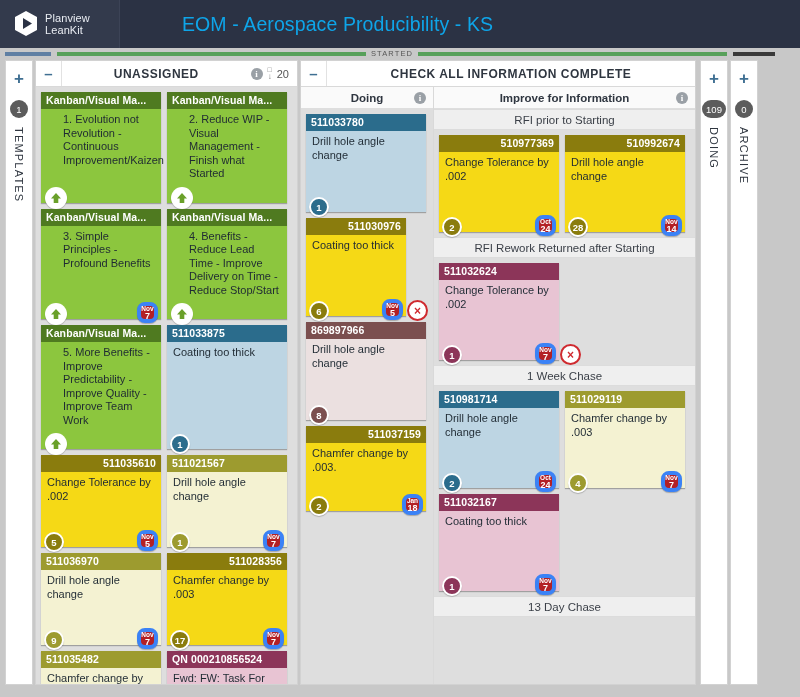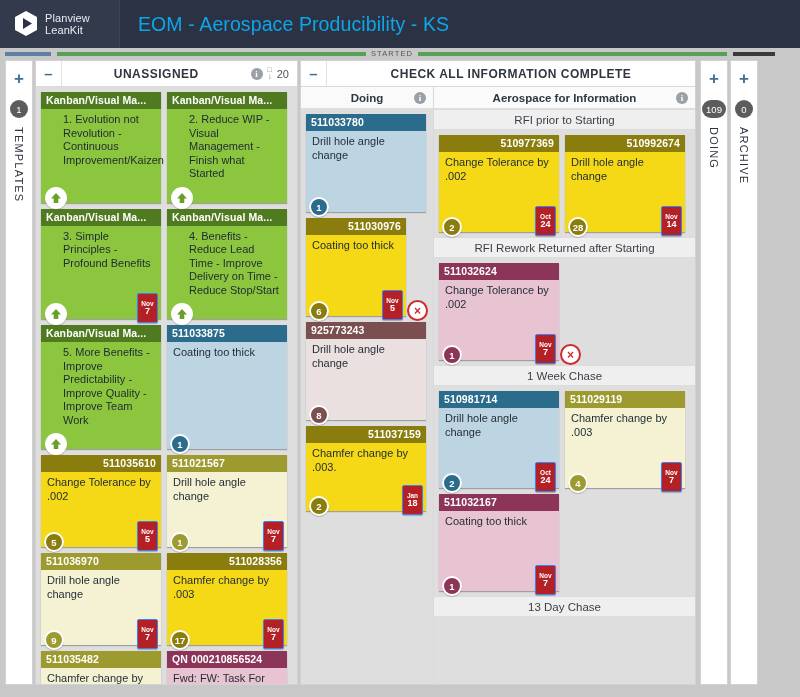--- a/index.html
+++ b/index.html
@@ -7,21 +7,21 @@
     width: 800px; height: 697px;
     font-family: "Liberation Sans", sans-serif;
     background: #c8c8c8;
     overflow: hidden;
   }
 
   
   #topbar {
     height: 48px; width: 800px;
     background: #2b3244;
-    display: flex; align-items: stretch;
+    display: flex; align-items: stretch; gap: 44px;
   }
   #logo-box {
     width: 120px; background: #333a4c;
     display: flex; align-items: center; gap: 7px;
     padding-left: 14px;
     border-right: 1px solid #3c4356;
   }
   #logo-mark {
     width: 24px; height: 26px; flex: 0 0 auto;
     position: relative;
@@ -203,25 +203,25 @@
   .badge-arrow {
     position: absolute; left: 4px; bottom: -6px;
     width: 22px; height: 22px; border-radius: 50%;
     background: #ffffff; display: flex; align-items: center;
     justify-content: center;
     box-shadow: 0 1px 1px rgba(0,0,0,.22);
   }
   .badge-arrow svg { display: block; }
   .date-chip {
     position: absolute; right: 3px; bottom: -4px;
-    width: 21px; height: 30px;
-    background: #b32025; border-radius: 2px;
+    width: 21px; height: 21px;
+    background: #b32025; border-radius: 8px;
     color: #fff; display: flex; flex-direction: column;
     align-items: center; justify-content: center;
-    border: 1px solid #3b82f6;
+    border: 4px solid #3b82f6;
     box-shadow: 0 1px 1px rgba(0,0,0,.25);
   }
   .date-chip .m { font-size: 6.5px; line-height: 7px; font-weight: 700; }
   .date-chip .d { font-size: 9px; line-height: 9px; font-weight: 700; }
   .block-icon {
     position: absolute; right: -22px; bottom: -5px;
     width: 21px; height: 21px; border-radius: 50%;
     background: #ffffff; border: 2px solid #cf2a2f;
     color: #cf2a2f; font-size: 12px; font-weight: 700;
     display: flex; align-items: center; justify-content: center;
@@ -468,21 +468,21 @@
                 <div class="card-foot">
                   <div class="badge-count b-yellow">6</div>
                   <div class="date-chip">
                     <span class="m">Nov</span>
                     <span class="d">5</span>
                   </div>
                   <div class="block-icon">×</div>
                 </div>
               </div>
               <div class="card p-mauve">
-                <div class="card-head">925773243</div>
+                <div class="card-head">869897966</div>
                 <div class="card-body" style="min-height: 63px;">Drill hole angle change</div>
                 <div class="card-foot">
                   <div class="badge-count b-mauve">8</div>
                 </div>
               </div>
               <div class="card p-yellow">
                 <div class="card-head">511037159</div>
                 <div class="card-body" style="min-height: 50px;">Chamfer change by .003.</div>
                 <div class="card-foot">
                   <div class="badge-count b-yellow">2</div>
@@ -490,21 +490,21 @@
                     <span class="m">Jan</span>
                     <span class="d">18</span>
                   </div>
                 </div>
               </div>
             </div>
         </div>
 
         <div class="sublane" style="width:261px;">
           <div class="sublane-head">
-            <span>Aerospace for Information</span>
+            <span>Improve for Information</span>
             <span class="icon-info">i</span>
           </div>
           <div style="flex:1;display:flex;flex-direction:column;background:#dedede;min-height:0;" id="lane-returned">
               <div class="lanegroup-title">RFI prior to Starting</div>
               <div class="lanegroup-body">
                 <div class="card p-yellow">
                   <div class="card-head">510977369</div>
                   <div class="card-body" style="min-height: 62px;">Change Tolerance by .002</div>
                   <div class="card-foot">
                     <div class="badge-count b-yellow">2</div>

